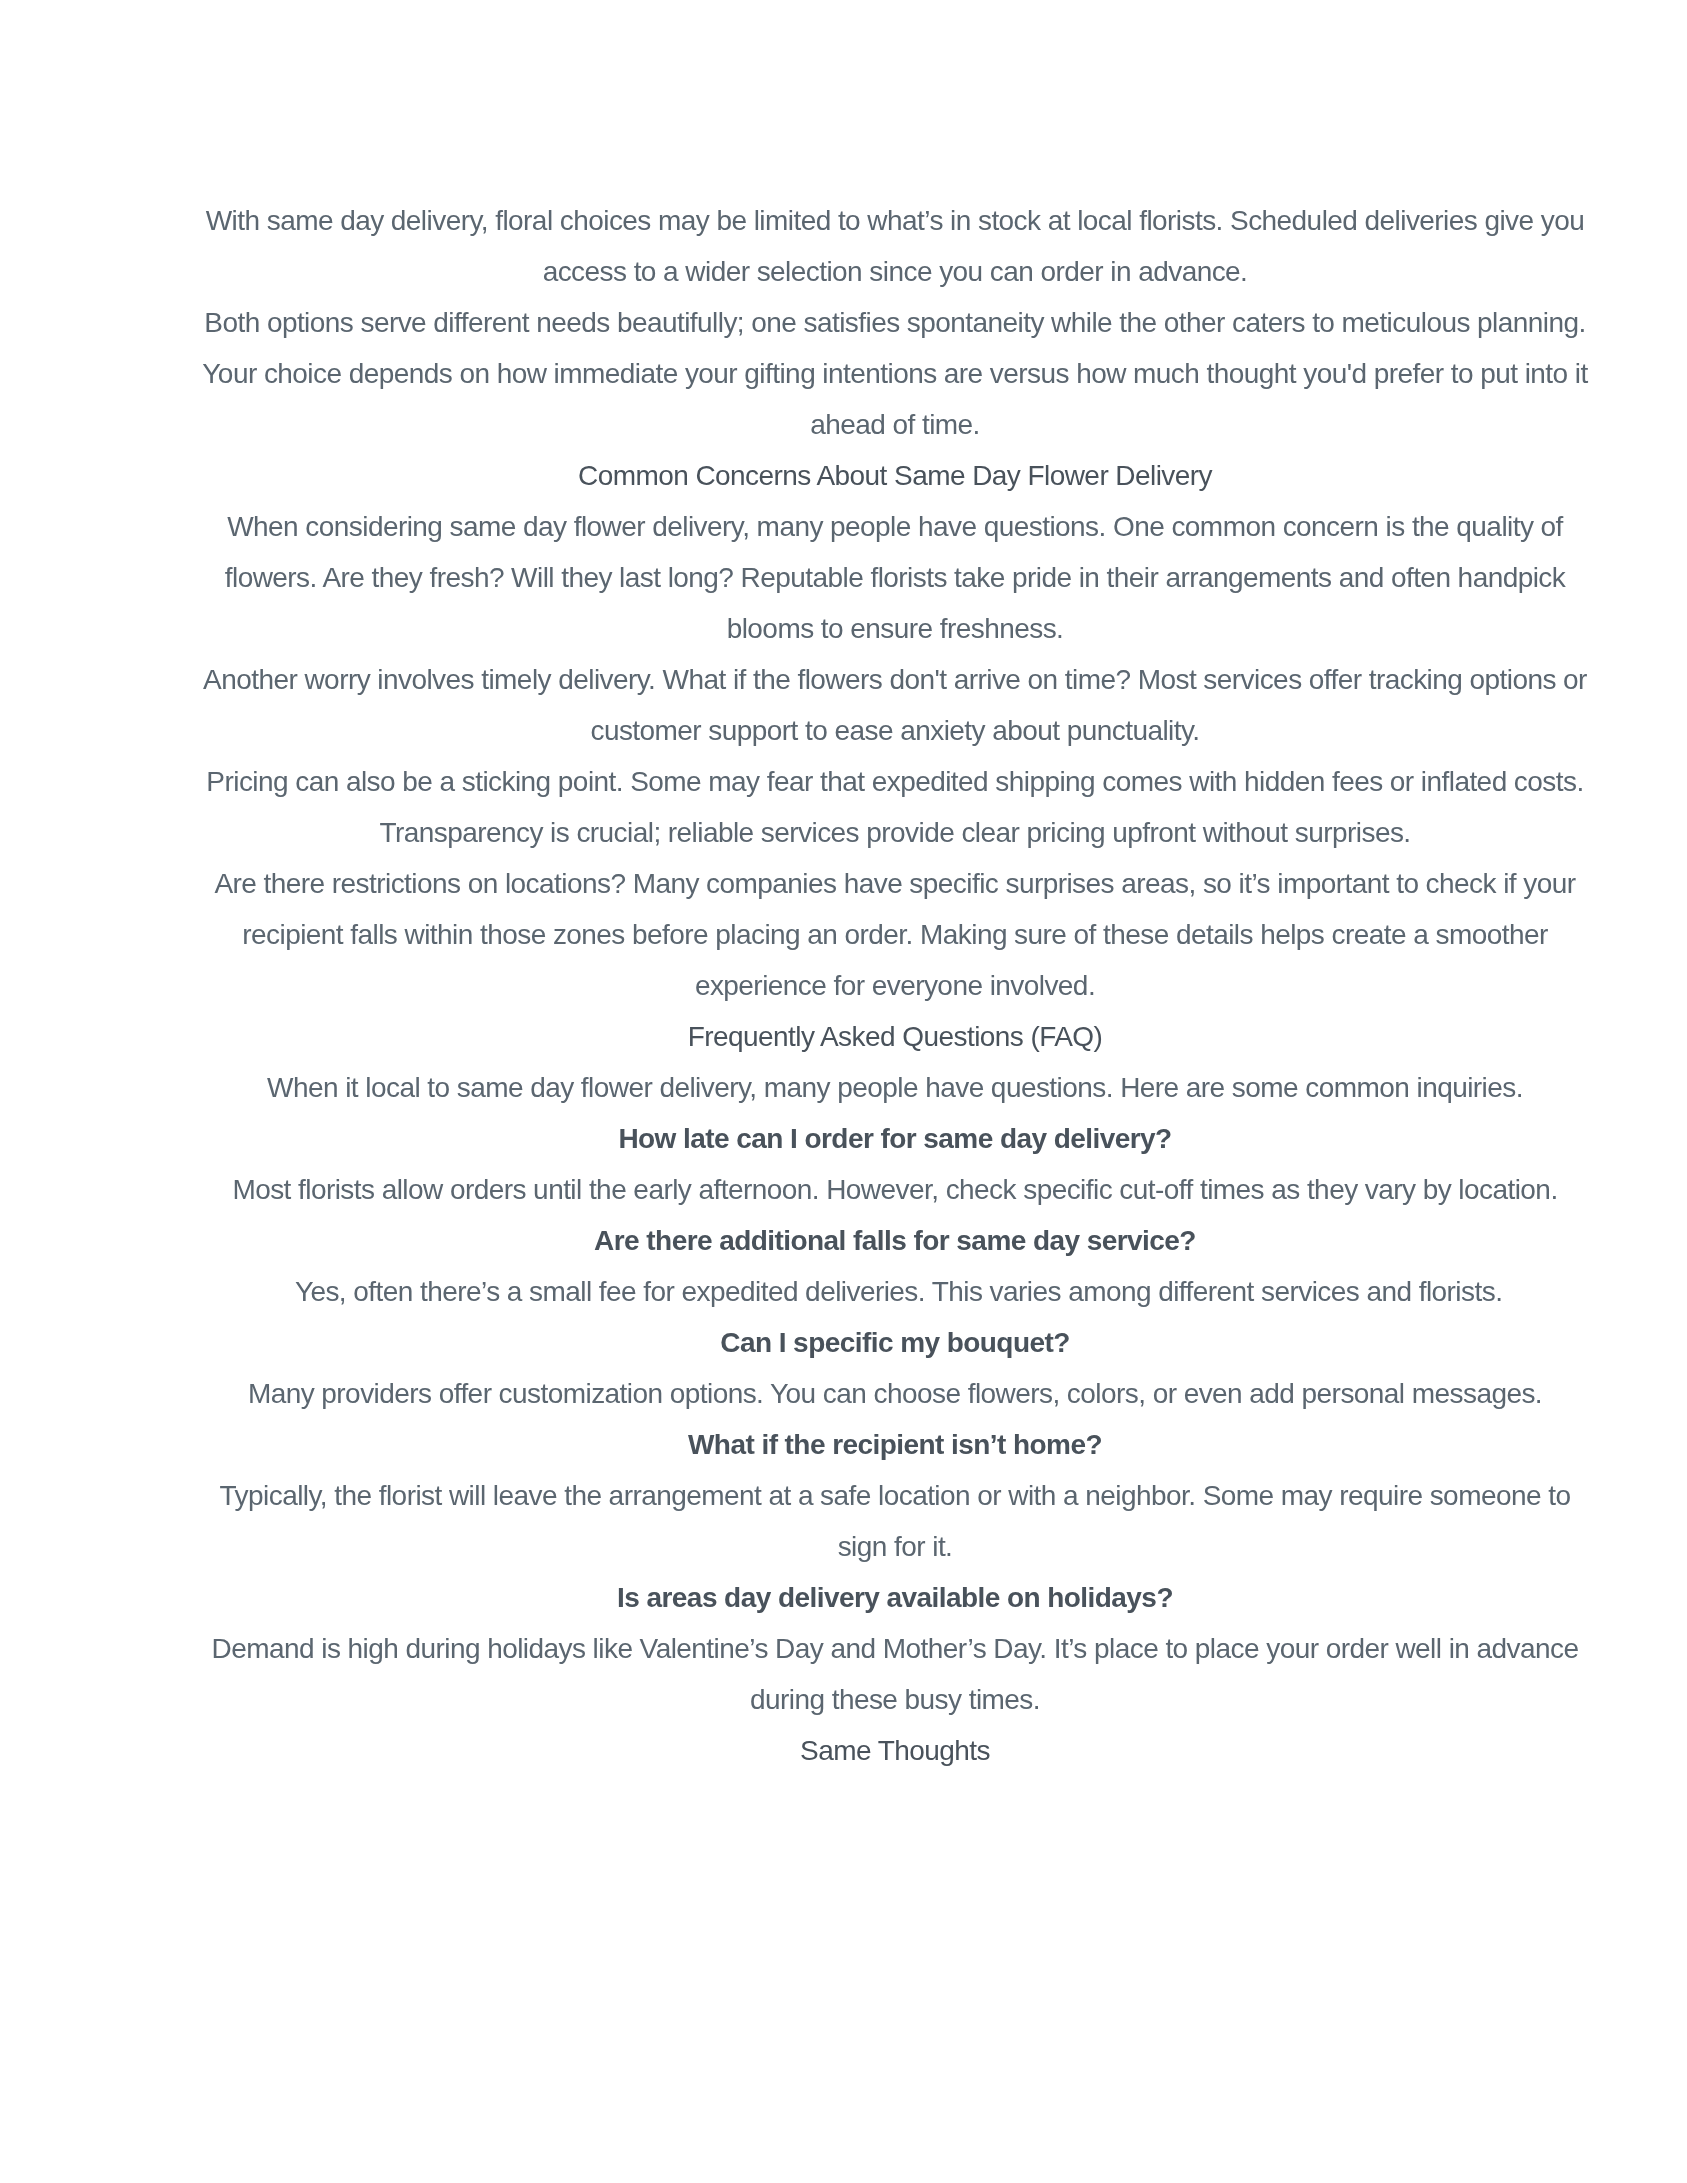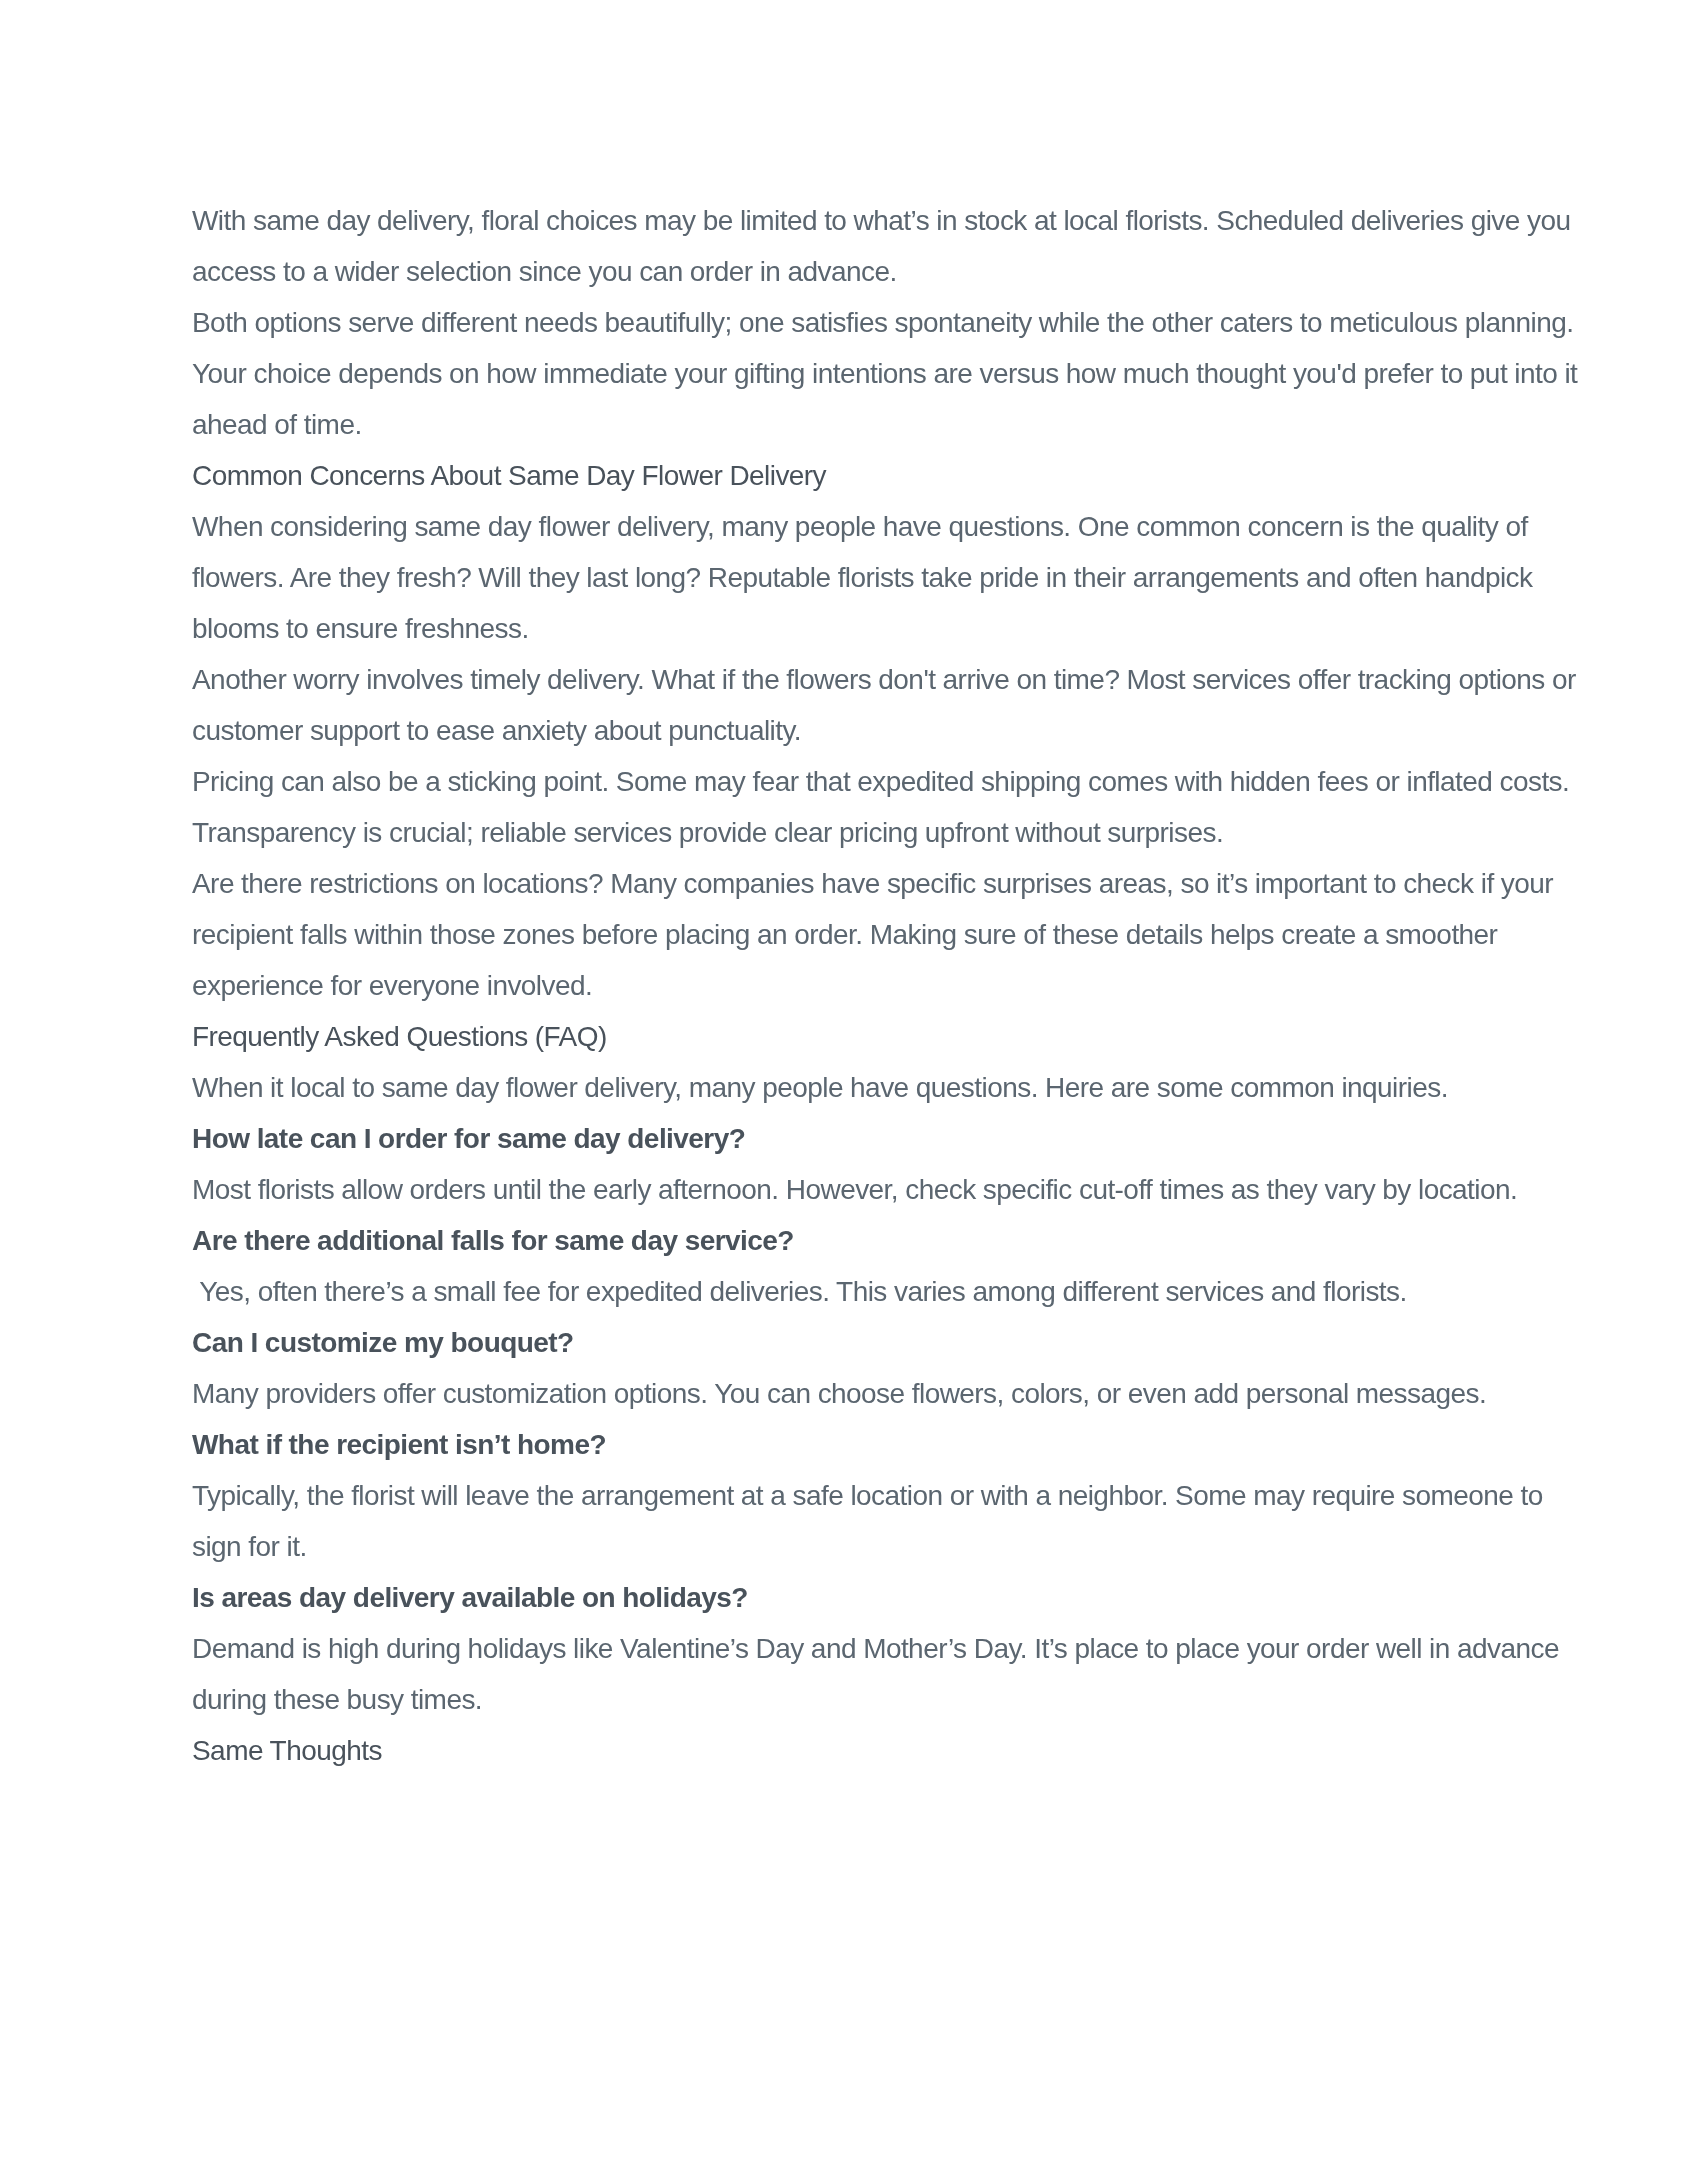--- a/index.html
+++ b/index.html
@@ -10,23 +10,24 @@
   .page {
     position: relative;
     width: 1687px;
     height: 2183px;
     background: #ffffff;
     overflow: hidden;
     font-family: "Liberation Sans", "DejaVu Sans", sans-serif;
   }
   .doc-content {
     position: absolute;
-    left: 192px;
+    left: 200px;
     top: 195px;
     width: 1390px;
+    text-align: center;
   }
   .doc-content p,
   .doc-content h2,
   .doc-content h3 {
     margin: 0;
     padding: 0;
     line-height: 51px;
     white-space: pre-wrap;
     letter-spacing: -0.02em;
   }
@@ -57,21 +58,21 @@
     <p class="body-text">When considering same day flower delivery, many people have questions. One common concern is the quality of flowers. Are they fresh? Will they last long? Reputable florists take pride in their arrangements and often handpick blooms to ensure freshness.</p>
     <p class="body-text">Another worry involves timely delivery. What if the flowers don't arrive on time? Most services offer tracking options or customer support to ease anxiety about punctuality.</p>
     <p class="body-text">Pricing can also be a sticking point. Some may fear that expedited shipping comes with hidden fees or inflated costs. Transparency is crucial; reliable services provide clear pricing upfront without surprises.</p>
     <p class="body-text">Are there restrictions on locations? Many companies have specific surprises areas, so it’s important to check if your recipient falls within those zones before placing an order. Making sure of these details helps create a smoother experience for everyone involved.</p>
     <h2 class="h2-text">Frequently Asked Questions (FAQ)</h2>
     <p class="body-text">When it local to same day flower delivery, many people have questions. Here are some common inquiries.</p>
     <h3 class="h3-text">How late can I order for same day delivery?</h3>
     <p class="body-text">Most florists allow orders until the early afternoon. However, check specific cut-off times as they vary by location.</p>
     <h3 class="h3-text">Are there additional falls for same day service?</h3>
     <p class="body-text"> Yes, often there’s a small fee for expedited deliveries. This varies among different services and florists.</p>
-    <h3 class="h3-text">Can I customize my bouquet?</h3>
+    <h3 class="h3-text">Can I specific my bouquet?</h3>
     <p class="body-text">Many providers offer customization options. You can choose flowers, colors, or even add personal messages.</p>
     <h3 class="h3-text">What if the recipient isn’t home?</h3>
     <p class="body-text">Typically, the florist will leave the arrangement at a safe location or with a neighbor. Some may require someone to sign for it.</p>
     <h3 class="h3-text">Is areas day delivery available on holidays?</h3>
     <p class="body-text">Demand is high during holidays like Valentine’s Day and Mother’s Day. It’s place to place your order well in advance during these busy times.</p>
     <h2 class="h2-text">Same Thoughts</h2>
   </div>
 </div>
 
 

